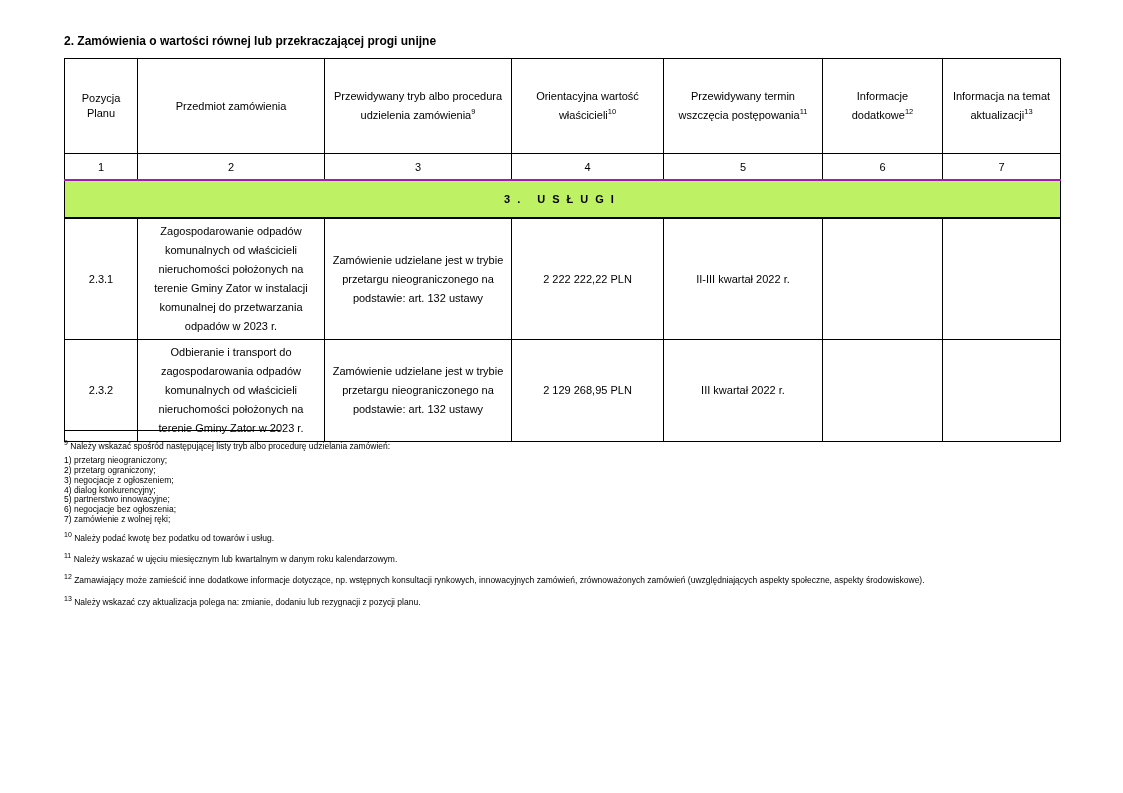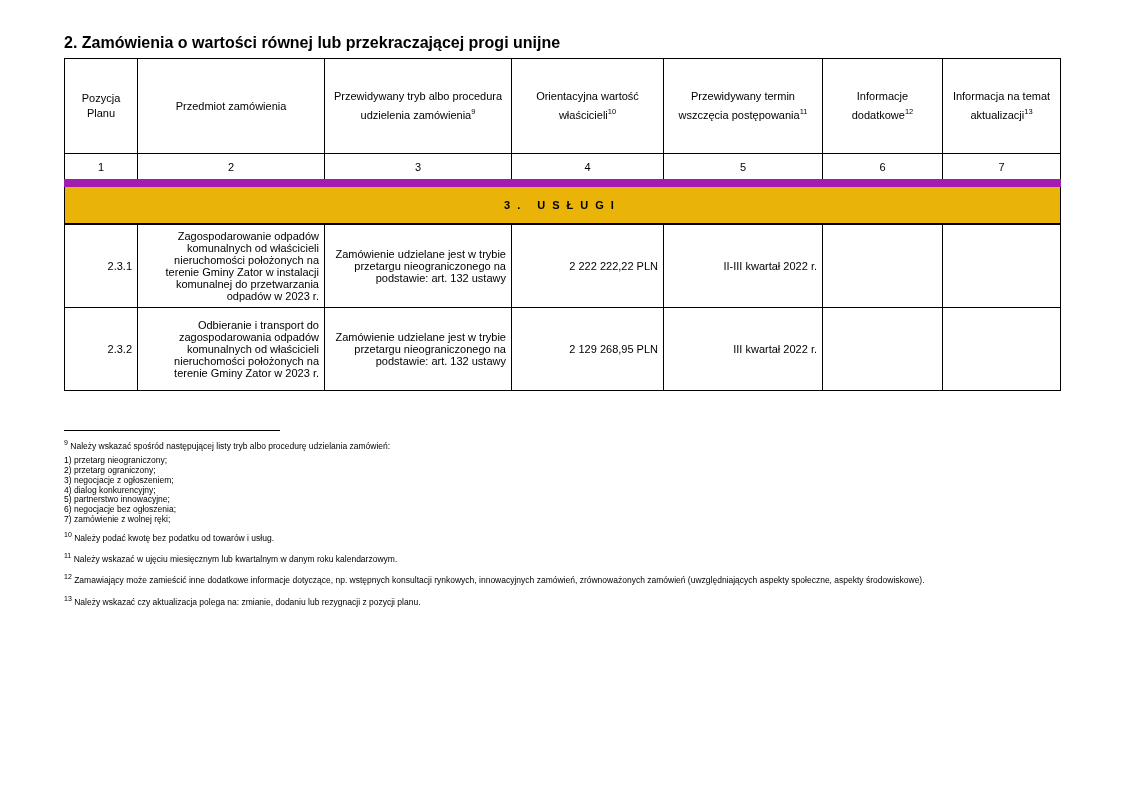--- a/index.html
+++ b/index.html
@@ -4,46 +4,46 @@
 <style>
   html,body { margin:0; padding:0; }
   body {
     width:1123px; height:793px;
     background:#ffffff; color:#000;
     font-family:"Liberation Sans", sans-serif;
     position:relative; overflow:hidden;
   }
   .doc-title {
     position:absolute; left:64px; top:34px;
-    font-size:16px; font-weight:bold;
+    font-size:12px; font-weight:bold;
   }
   table.plan {
     position:absolute; left:64px; top:58px;
     width:996px; border-collapse:collapse; table-layout:fixed;
   }
   table.plan th, table.plan td {
     border:1px solid #000;
     font-size:11px; font-weight:normal;
     overflow:hidden;
   }
   table.plan th {
     height:90px; vertical-align:middle; text-align:center;
     padding:2px 6px; line-height:15px;
   }
   table.plan sup { font-size:7.5px; }
   tr.num-row td { height:23px; text-align:center; vertical-align:middle; }
   tr.section-row td {
-    height:34px; background:#eab308;
+    height:34px; background:#bef264;
     text-align:center; vertical-align:middle;
     font-weight:bold; letter-spacing:7px;
-    border-top:8px solid #a21caf; border-bottom:2px solid #000;
+    border-top:2px solid #a21caf; border-bottom:2px solid #000;
   }
   tr.data-row td {
     height:76px; vertical-align:middle;
-    padding:3px 5px; line-height:12px; text-align:right;
+    padding:3px 5px; line-height:19px; text-align:center;
   }
   .footnotes {
     position:absolute; left:64px; top:430px; width:1045px;
     font-size:8.5px; line-height:10px;
   }
   .fn-divider { width:216px; border-top:1px solid #000; margin:0 0 7px 0; }
   .footnotes sup { font-size:7px; }
   .fn-intro { margin:0 0 5px 0; }
   .fn-item { line-height:9.9px; }
   .fn-para { margin-top:4.5px; line-height:10px; }

